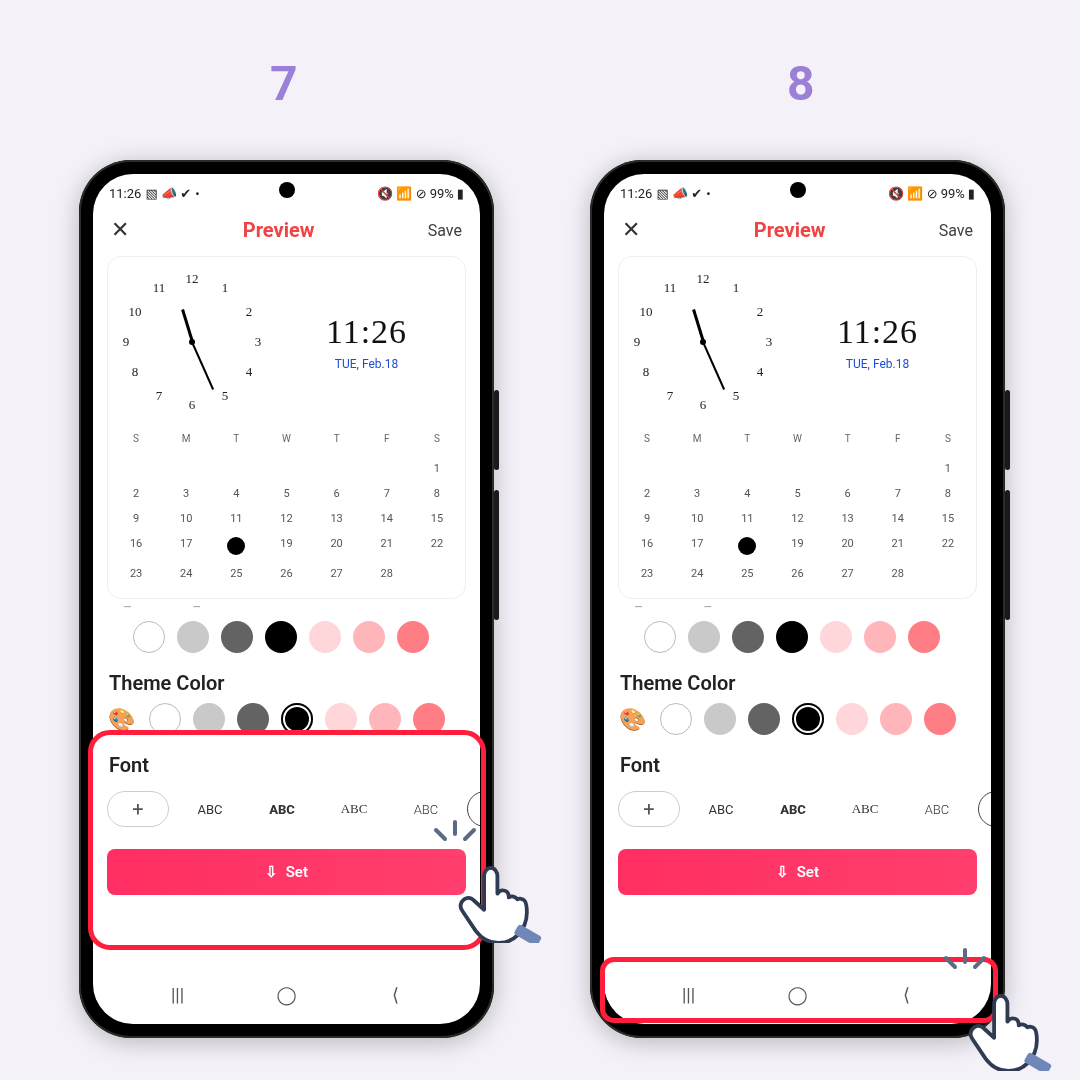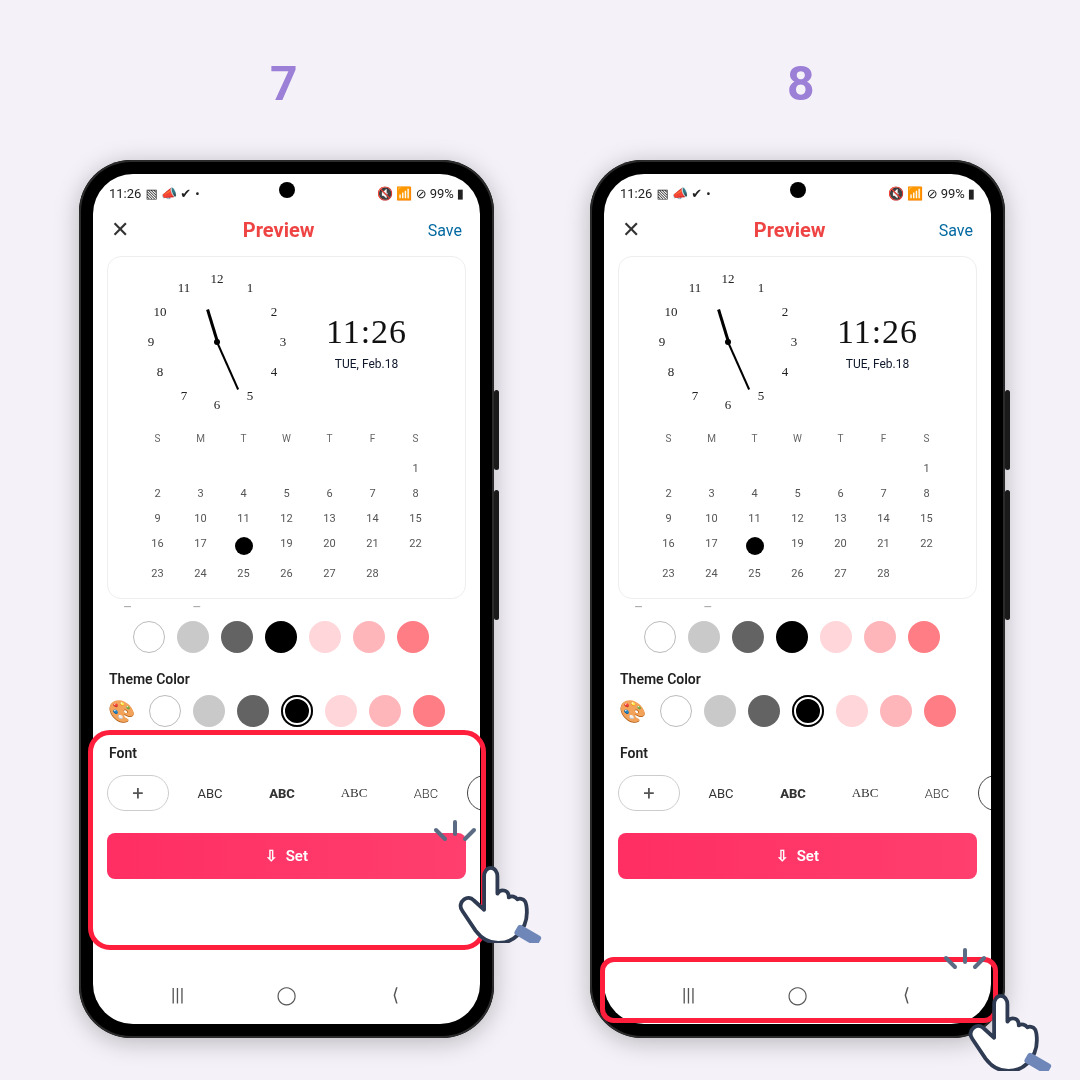--- a/index.html
+++ b/index.html
@@ -18,43 +18,43 @@
   .camera{position:absolute;top:8px;left:50%;transform:translateX(-50%);width:16px;height:16px;border-radius:50%;background:#000;z-index:5;}
   
   .statusbar{display:flex;justify-content:space-between;align-items:center;height:30px;padding:4px 16px 0;font-size:13px;color:#222;}
   .statusbar .sb-left{display:flex;align-items:center;gap:4px;}
   .statusbar .sb-right{display:flex;align-items:center;gap:3px;}
   .sb-icon{display:inline-block;line-height:1;}
   
   .hdr{display:flex;align-items:center;justify-content:space-between;padding:10px 18px 6px;}
   .hdr .close{font-size:22px;color:#333;line-height:1;}
   .hdr .title{font-size:20px;font-weight:700;color:#ef4444;}
-  .hdr .save{font-size:16px;color:#0369a1;}
-  
-  .card{margin:8px 14px 0;border:1px solid #eee;border-radius:14px;padding:10px 28px 12px;}
+  .hdr .save{font-size:16px;color:#404040;}
+  
+  .card{margin:8px 14px 0;border:1px solid #eee;border-radius:14px;padding:10px 3px 12px;}
   .clock-row{display:flex;align-items:center;gap:10px;padding:0 6px 6px;}
   .analog{position:relative;width:150px;height:150px;}
   .analog .num{position:absolute;font-size:13px;color:#222;transform:translate(-50%,-50%);font-family:Georgia,serif;}
   .analog .hand{position:absolute;left:50%;top:50%;background:#000;transform-origin:50% 100%;}
   .analog .hand.hh{width:3px;height:34px;margin-left:-1.5px;margin-top:-34px;transform:rotate(343deg);}
   .analog .hand.mm{width:2px;height:52px;margin-left:-1px;margin-top:-52px;transform:rotate(156deg);}
   .analog .pin{position:absolute;left:50%;top:50%;width:6px;height:6px;margin:-3px 0 0 -3px;background:#000;border-radius:50%;}
   .digital{flex:1;text-align:center;}
   .digital .time{font-size:34px;font-family:Georgia,'Times New Roman',serif;color:#111;letter-spacing:1px;}
-  .digital .date{font-size:12px;color:#0f172a;margin-top:6px;}
+  .digital .date{font-size:12px;color:#1d4ed8;margin-top:6px;}
   
   .cal{margin-top:4px;}
   .cal-row{display:grid;grid-template-columns:repeat(7,1fr);text-align:center;font-size:11px;color:#555;}
   .cal-row.hdr-row{font-size:10px;color:#666;margin-bottom:6px;}
   .cal-row .cell{padding:6px 0;position:relative;}
   .cal-row .cell.today span{display:inline-flex;width:18px;height:18px;border-radius:50%;background:#000;color:#000;align-items:center;justify-content:center;}
   .cal-row .cell.blank{color:transparent;}
   
   .strip{padding:6px 14px 2px;}
-  .strip-title{font-size:14px;font-weight:600;color:#222;margin:10px 2px 8px;}
+  .strip-title{font-size:20px;font-weight:600;color:#222;margin:10px 2px 8px;}
   .swatches{display:flex;align-items:center;gap:12px;overflow:hidden;}
   .swatches.push{padding-left:26px;}
   .sw{width:32px;height:32px;border-radius:50%;flex:0 0 32px;box-sizing:border-box;}
   .sw.ring{box-shadow:0 0 0 2px #000 inset,0 0 0 4px #fff inset;}
   .sw.outline{border:1.5px solid #bbb;background:#fff;}
   .palette-icon{width:30px;height:30px;flex:0 0 30px;color:#bbb;display:flex;align-items:center;justify-content:center;font-size:22px;}
   .dash-row{display:flex;gap:60px;padding:0 26px 0 30px;color:#aaa;font-size:14px;}
   
   .fonts{display:flex;align-items:center;gap:10px;padding:4px 14px 0;overflow:hidden;}
   .font-chip{height:34px;min-width:40px;padding:0 10px;border:1px solid transparent;border-radius:18px;display:flex;align-items:center;justify-content:center;font-size:13px;color:#333;flex:0 0 auto;}

